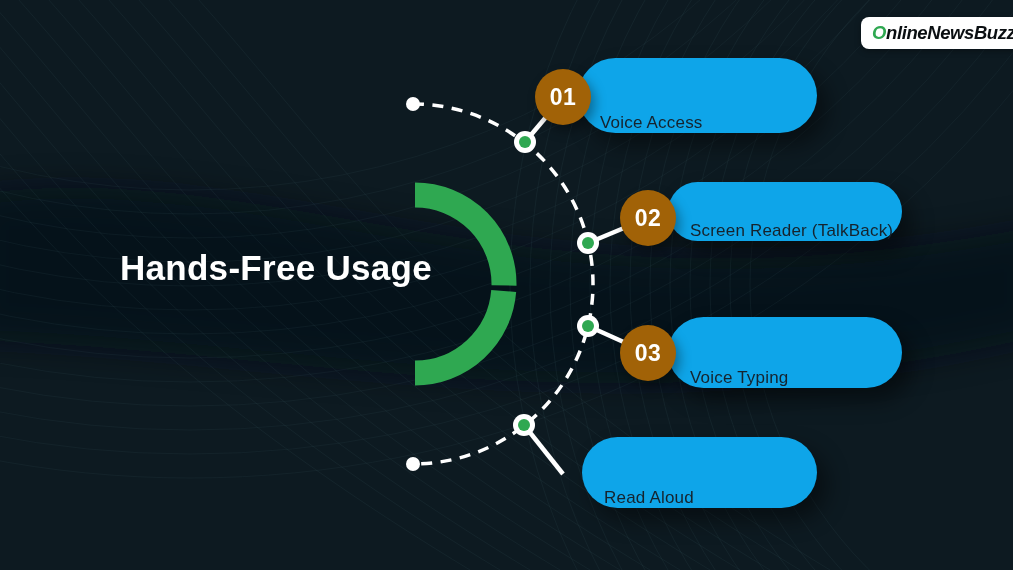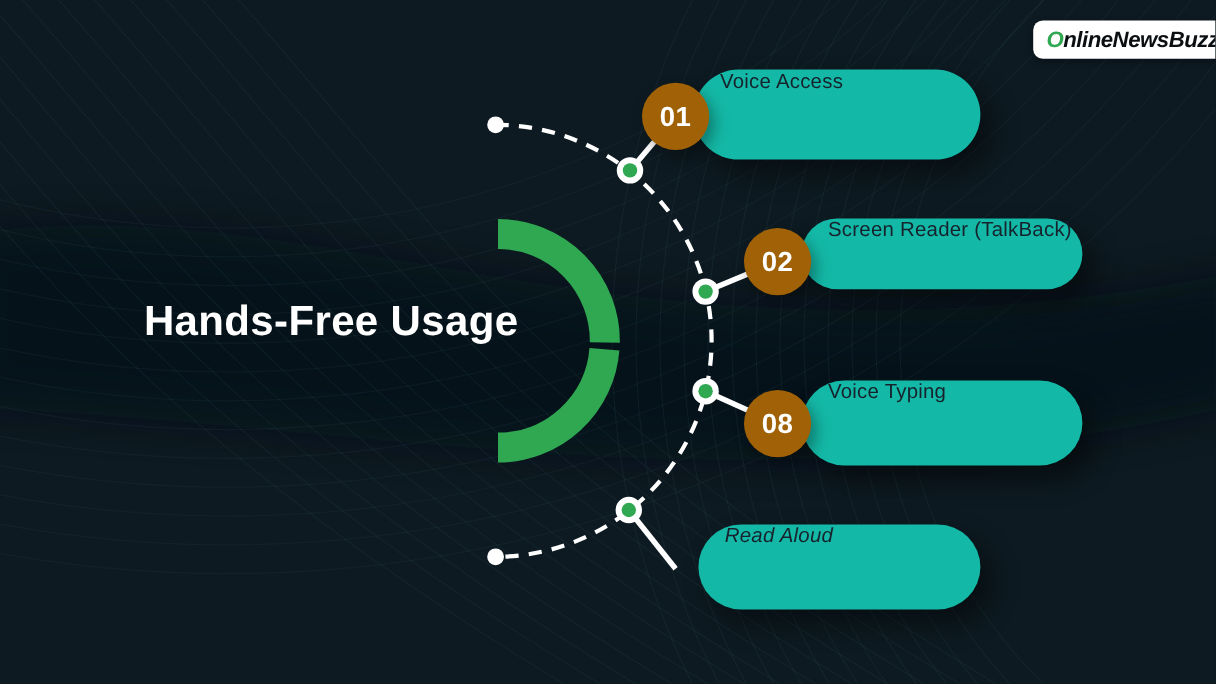--- a/index.html
+++ b/index.html
@@ -22,42 +22,42 @@
 
   
   .title{
     position:absolute;left:56px;top:248px;width:440px;text-align:center;color:#ffffff;
   }
   .title .t1{font-size:22px;font-weight:500;line-height:28px;letter-spacing:.4px;}
   .title .t2{font-size:35px;font-weight:700;line-height:40px;letter-spacing:.3px;}
 
   
   .pill{
-    position:absolute;background:#14b8a6;border-radius:40px;
-    display:flex;align-items:flex-start;
+    position:absolute;background:#0ea5e9;border-radius:40px;
+    display:flex;align-items:flex-end;
     box-shadow:10px 12px 22px rgba(0,0,0,.45);
   }
   .pill .lbl{
     padding-left:22px;font-size:17px;font-weight:500;color:#16232D;letter-spacing:.2px;
   }
   .badge{
     position:absolute;width:56px;height:56px;border-radius:50%;
     background:#a16207;color:#ffffff;
     display:flex;align-items:center;justify-content:center;
     font-size:23px;font-weight:700;letter-spacing:.5px;
     box-shadow:4px 6px 12px rgba(0,0,0,.35);
   }
   
   .p1{left:578px;top:58px;width:239px;height:75px;}
   .b1{left:535px;top:69px;}
   .p2{left:668px;top:182px;width:234px;height:59px;}
   .b2{left:620px;top:190px;}
   .p3{left:668px;top:317px;width:234px;height:71px;}
   .b3{left:620px;top:325px;}
-  .p4{left:582px;top:437px;width:235px;height:71px;font-style:italic;}
+  .p4{left:582px;top:437px;width:235px;height:71px;}
   .b4{left:535px;top:446px;}
 </style>
 </head>
 <body>
 
 <div class="stage">
 
   <svg class="bg" viewBox="0 0 1013 570">
     <defs>
       <filter id="soft" x="-50%" y="-50%" width="200%" height="200%">
@@ -165,20 +165,20 @@
     <span class="lbl">Screen Reader (TalkBack)</span>
   </div>
   <div class="badge b2">
     <span>02</span>
   </div>
 
   <div class="pill p3">
     <span class="lbl">Voice Typing</span>
   </div>
   <div class="badge b3">
-    <span>08</span>
+    <span>03</span>
   </div>
 
   <div class="pill p4">
     <span class="lbl">Read Aloud</span>
   </div>
 
 </div>
 
 </body></html>

